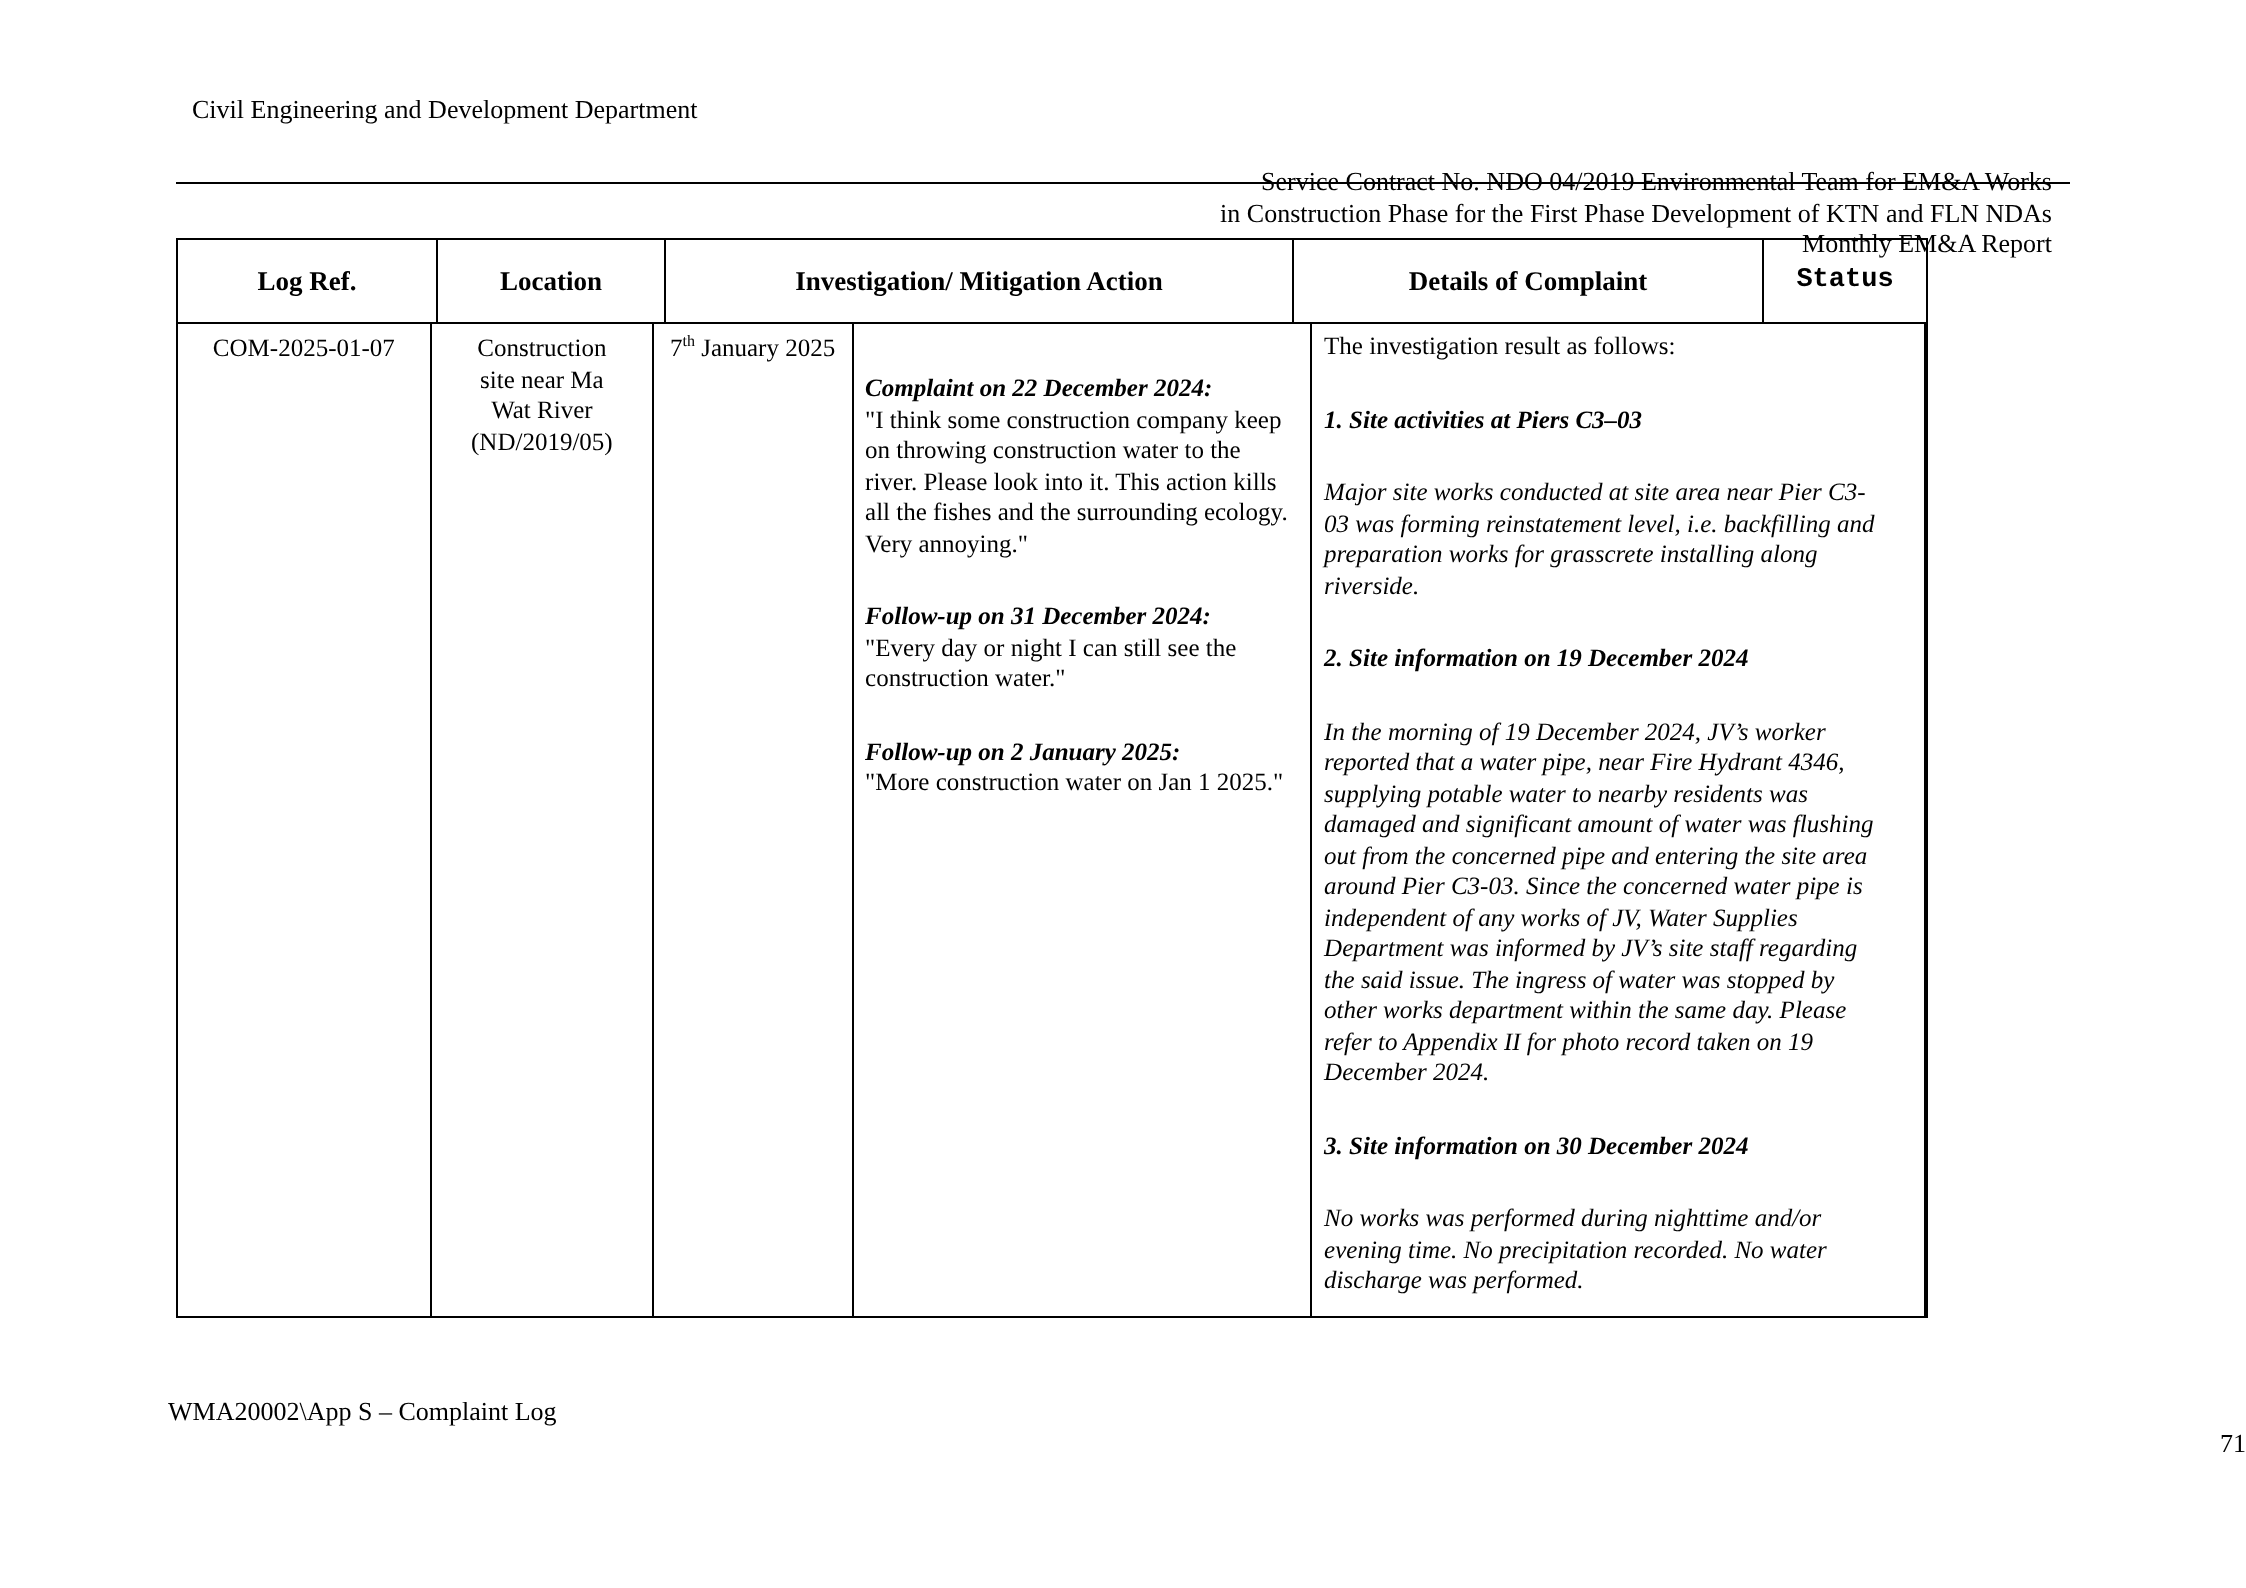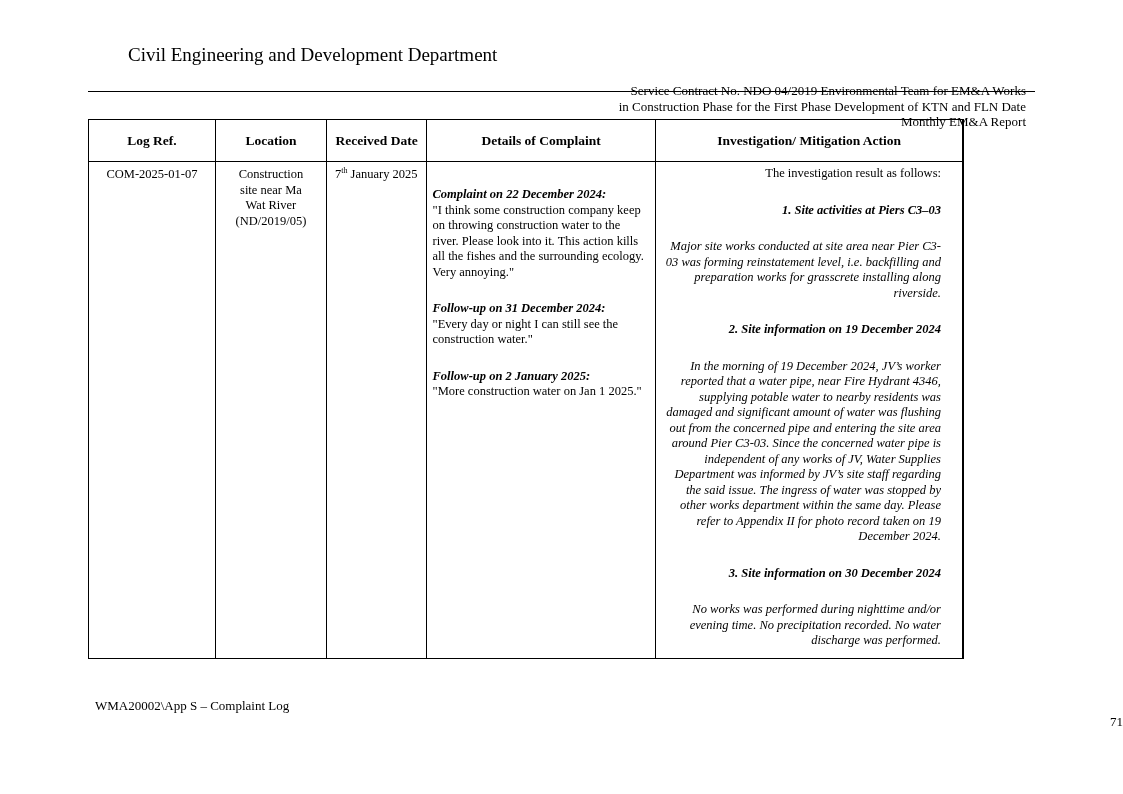--- a/index.html
+++ b/index.html
@@ -8,21 +8,21 @@
     position:relative;
     width:1123px; height:794px;
     background:#ffffff;
     font-family:"Liberation Serif", serif;
     color:#000;
     overflow:hidden;
     margin:0 auto;
   }
   .hdr-left {
     position:absolute; left:96px; top:47px;
-    font-size:19px; line-height:15.5px; white-space:nowrap;margin-left:32px;
+    font-size:13px; line-height:15.5px; white-space:nowrap;
   }
   .hdr-right {
     position:absolute; right:97px; top:47px;
     text-align:right; font-size:13px; line-height:15.5px;margin-top:36px;
   }
   .hdr-rule {
     position:absolute; left:88px; top:91px; width:947px;
     border-top:1.8px solid #000;
   }
   .cpl-table {
@@ -40,55 +40,54 @@
   .cell:last-child { border-right:none; }
   .c1 { width:130px; } .c2 { width:114px; } .c3 { width:102px; }
   .c4 { width:235px; } .c5 { width:314px; } .c6 { flex:1;font-family:Liberation Mono, monospace; }
   .hcell {
     display:flex; align-items:center; justify-content:center;
     font-weight:bold; font-size:13.5px; text-align:center;
   }
   .body-cell { font-size:12.5px; line-height:15.5px; padding-top:5px; }
   .center { text-align:center; }
   .c4.body-cell { padding:4px 6px 0 6px; text-align:left; }
-  .c5.body-cell { padding:4px 21px 0 6px; text-align:right; }
+  .c5.body-cell { padding:4px 21px 0 6px; text-align:left; }
   .blk.bold { font-weight:bold; }
   .blk.gap { margin-top:21px;font-style:italic; }
   sup { font-size:8px; vertical-align:super; line-height:0;font-family:Liberation Serif, serif; }
   .ftr-ref {
-    position:absolute; left:95px; top:698px;
+    position:absolute; left:84px; top:698px;
     font-size:13px; white-space:nowrap;
   }
   .ftr-page {
     position:absolute; left:0; top:714px; width:1123px;
     text-align:right; font-size:13px;
   }
 </style>
 </head>
 <body>
 
 <div class="page">
 
   <div class="hdr-left">Civil Engineering and Development Department</div>
 
   <div class="hdr-right">
     <div>Service Contract No. NDO 04/2019 Environmental Team for EM&amp;A Works</div>
-    <div>in Construction Phase for the First Phase Development of KTN and FLN Date</div>
+    <div>in Construction Phase for the First Phase Development of KTN and FLN NDAs</div>
     <div>Monthly EM&amp;A Report</div>
   </div>
 
   <div class="hdr-rule"></div>
 
   <div class="cpl-table">
     <div class="thead">
       <div class="cell c1 hcell">Log Ref.</div>
       <div class="cell c2 hcell">Location</div>
-      <div class="cell c3 hcell">Received Date</div>
+      <div class="cell c5 hcell">Investigation/ Mitigation Action</div>
       <div class="cell c4 hcell">Details of Complaint</div>
-      <div class="cell c5 hcell">Investigation/ Mitigation Action</div>
       <div class="cell c6 hcell">Status</div>
     </div>
 
     <div class="tbody">
       <div class="cell c1 body-cell center">COM-2025-01-07</div>
 
       <div class="cell c2 body-cell center">
         <div>Construction</div>
         <div>site near Ma</div>
         <div>Wat River</div>

